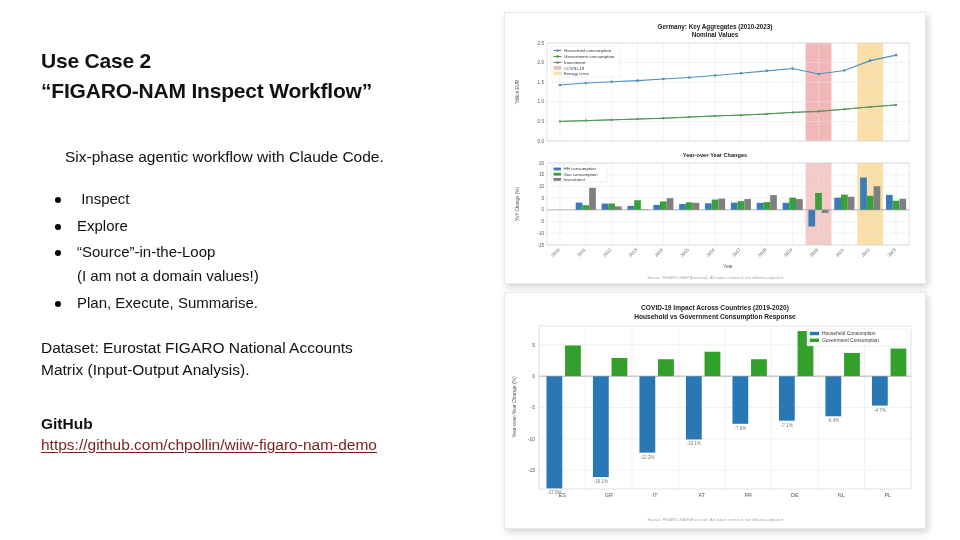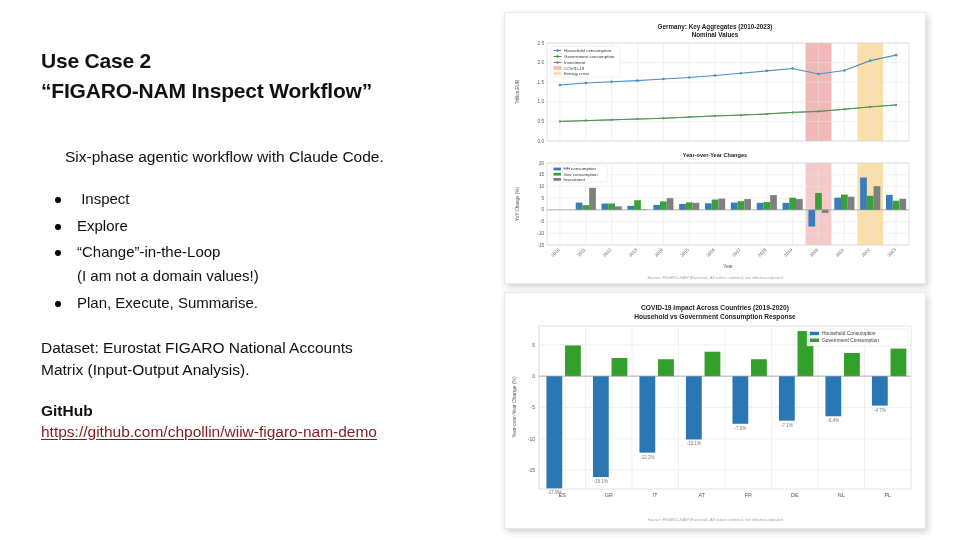--- a/index.html
+++ b/index.html
@@ -20,21 +20,21 @@
     position: relative; padding-left: 36px;
     font-size: 15px; line-height: 1.62; margin-bottom: 2px;
   }
   .bullets li .dot {
     position: absolute; left: 14px; top: 10px;
     width: 6px; height: 6px; border-radius: 50%; background: #000;
   }
   .bullets li .sub { display: block; }
   .dataset { margin-top: 22px; font-size: 15.5px; line-height: 1.45; }
   .dataset b { font-weight: normal; text-align: center; }
-  .gh-label { margin-top: 20px; font-size: 15.5px; font-weight: bold; }
+  .gh-label { margin-top: 33px; font-size: 15.5px; font-weight: bold; }
   .gh-link {
     display: inline-block; margin-top: 3px; font-size: 15.5px;
     color: #7f1d1d; text-decoration: underline; text-underline-offset: 2px;
   }
 
   
   .card {
     position: absolute; background: #fff;
     border: 1px solid #e9e9e9;
     box-shadow: 2px 3px 7px rgba(0,0,0,0.18);
@@ -69,21 +69,21 @@
       <li>
         <span class="dot"></span>
         <span>&nbsp;Inspect</span>
       </li>
       <li>
         <span class="dot"></span>
         <span>Explore</span>
       </li>
       <li>
         <span class="dot"></span>
-        <span>“Change”-in-the-Loop</span>
+        <span>“Source”-in-the-Loop</span>
         <span class="sub">(I am not a domain values!)</span>
       </li>
       <li>
         <span class="dot"></span>
         <span>Plan, Execute, Summarise.</span>
       </li>
     </ul>
 
     <div class="dataset">
       <span>Dataset: </span><b>Eurostat FIGARO National Accounts</b><br><b>Matrix</b><span> (Input-Output Analysis).</span>

